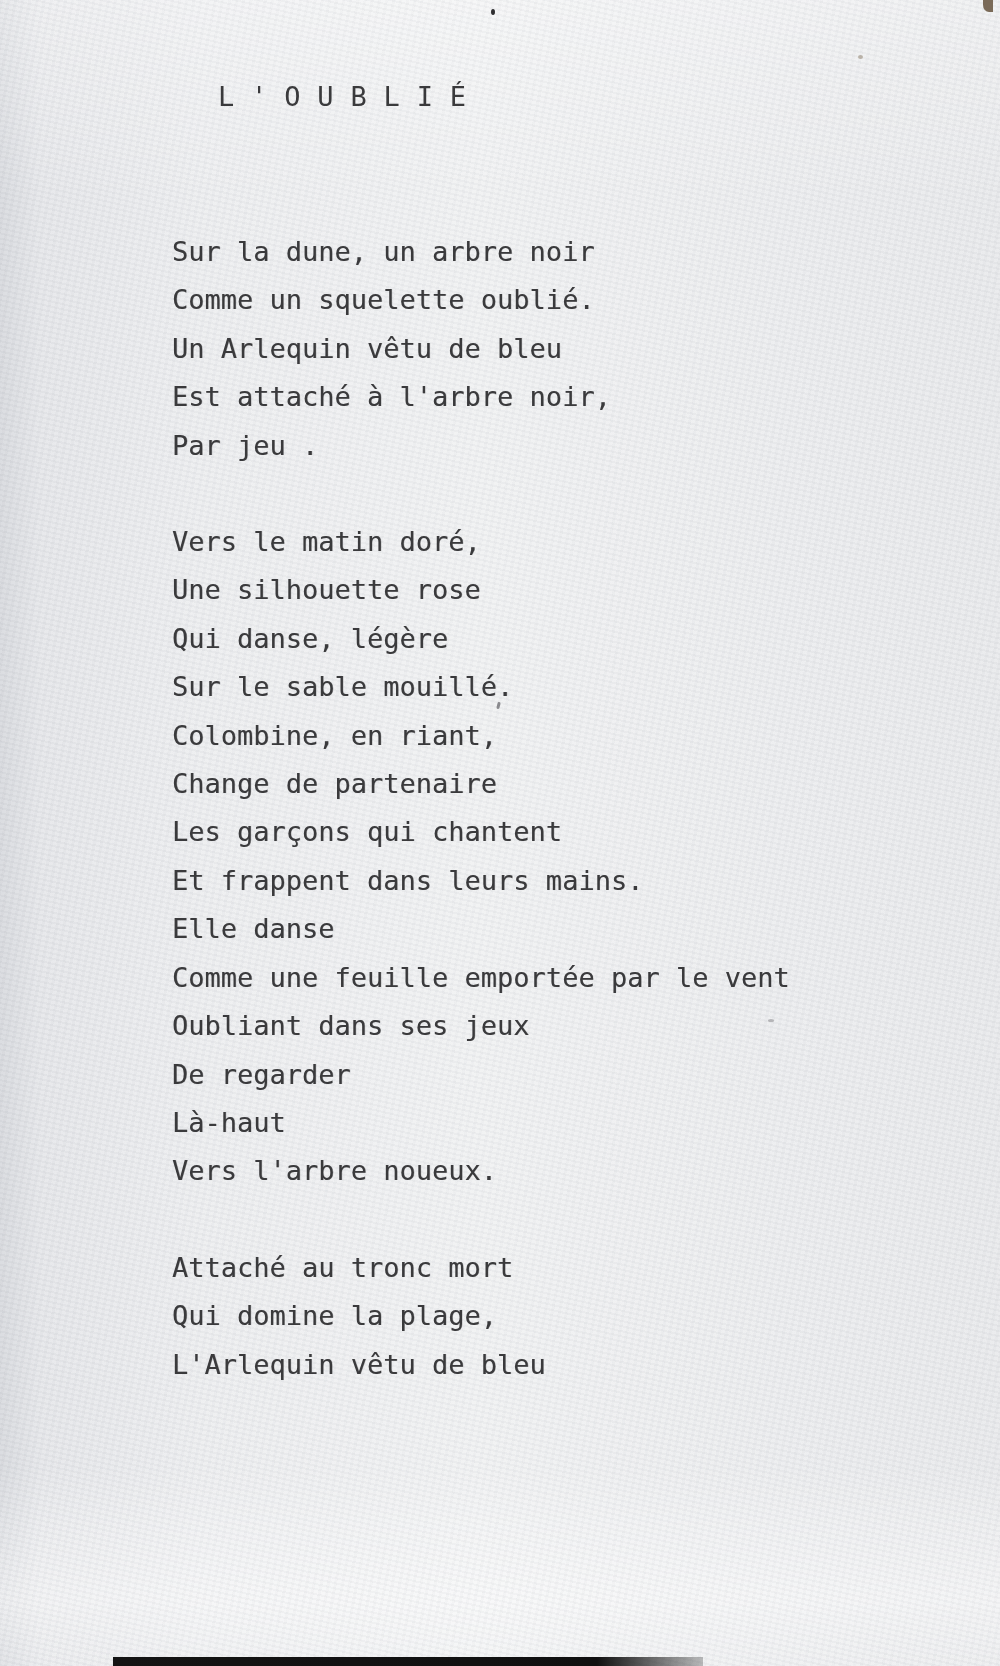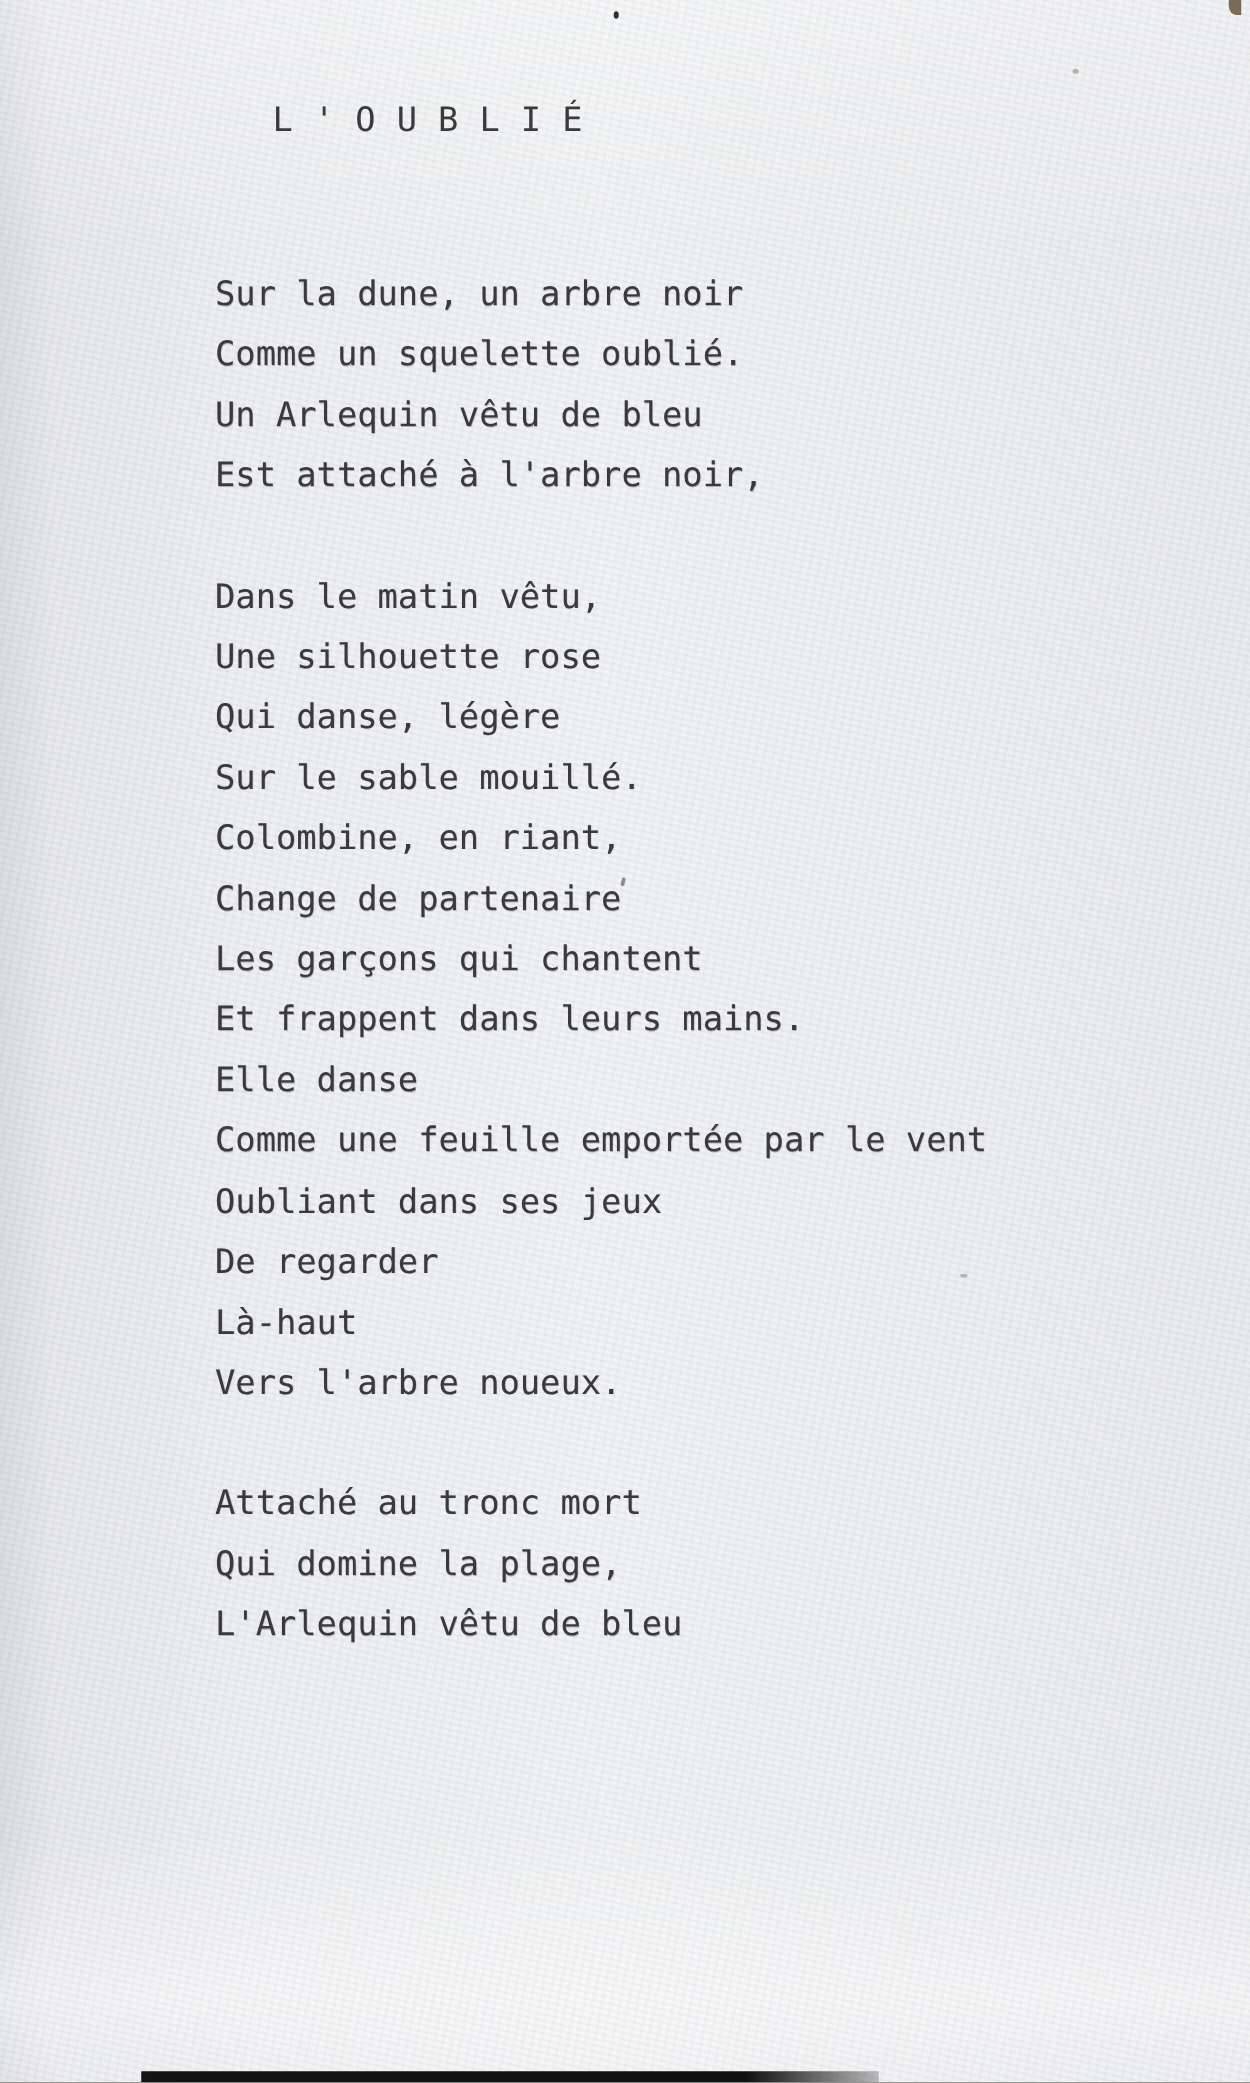--- a/index.html
+++ b/index.html
@@ -33,21 +33,21 @@
     left: 218px;
     top: 80px;
     font-size: 27px;
     line-height: 34px;
     white-space: pre;
     letter-spacing: 0.3px;
   }
   .poem {
     position: absolute;
     left: 172px;
-    top: 212px;
+    top: 228px;
   }
   .stanza { margin: 0; }
   .stanza + .stanza { margin-top: 48px; }
   .line {
     font-size: 27px;
     line-height: 48.4px;
     white-space: pre;
     text-shadow: 0.4px 0.4px 0.6px rgba(58,58,60,0.35);
   }
   .speck { position: absolute; border-radius: 50%; }
@@ -72,24 +72,25 @@
   <div class="grain"></div>
 
   <div class="title">L ' O U B L I É</div>
 
   <div class="poem">
     <div class="stanza">
       <div class="line">Sur la dune, un arbre noir</div>
       <div class="line">Comme un squelette oublié.</div>
       <div class="line">Un Arlequin vêtu de bleu</div>
       <div class="line">Est attaché à l'arbre noir,</div>
+      <div class="line">Par jeu .</div>
     </div>
 
     <div class="stanza">
-      <div class="line">Dans le matin vêtu,</div>
+      <div class="line">Vers le matin doré,</div>
       <div class="line">Une silhouette rose</div>
       <div class="line">Qui danse, légère</div>
       <div class="line">Sur le sable mouillé.</div>
       <div class="line">Colombine, en riant,</div>
       <div class="line">Change de partenaire</div>
       <div class="line">Les garçons qui chantent</div>
       <div class="line">Et frappent dans leurs mains.</div>
       <div class="line">Elle danse</div>
       <div class="line">Comme une feuille emportée par le vent</div>
       <div class="line">Oubliant dans ses jeux</div>

